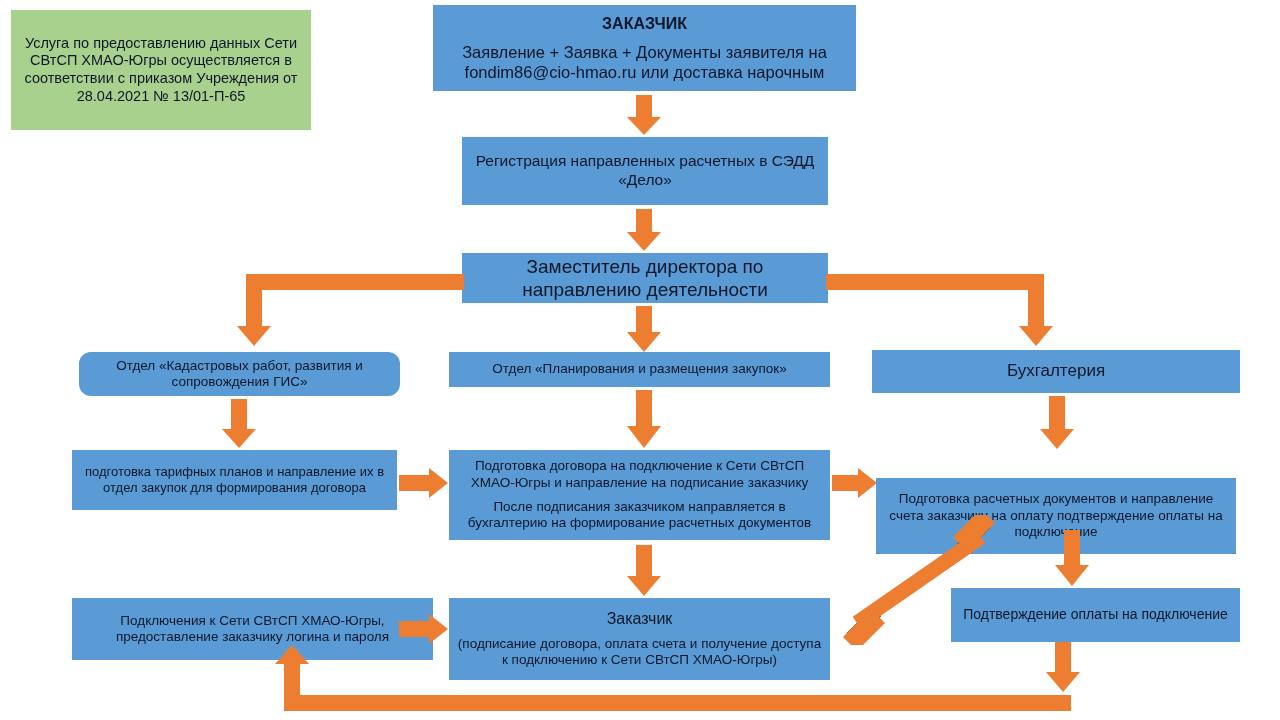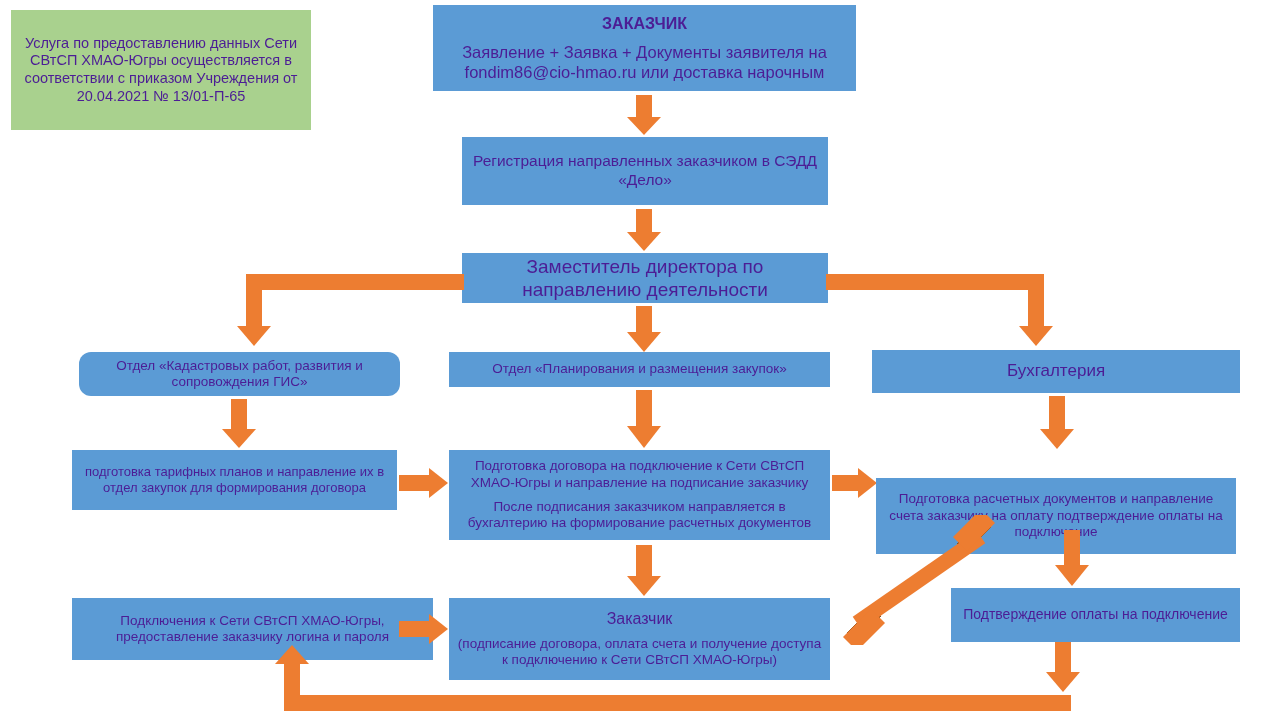--- a/index.html
+++ b/index.html
@@ -12,21 +12,21 @@
   #canvas{position:relative;width:1280px;height:720px;}
 
   .node{
     position:absolute;
     box-sizing:border-box;
     display:flex;
     flex-direction:column;
     align-items:center;
     justify-content:center;
     text-align:center;
-    color:#4c1d95;
+    color:#0f172a;
     line-height:1.22;
     padding:3px 6px;
   }
   .node.blue{background:#5b9bd5;}
   .node.green{background:#a9d18e;}
 
   .node p{margin:0;}
   .node p + p{margin-top:0.55em;}
 
   
@@ -54,35 +54,35 @@
     border-left:solid #ed7d31;
   }
   .diag{position:absolute;}
 </style>
 </head>
 <body>
 
 <div id="canvas">
 
   <div class="node green" style="left:11px;top:10px;width:300px;height:120px;font-size:14.5px;">
-    <p>Услуга по предоставлению данных Сети СВтСП ХМАО-Югры осуществляется в соответствии с приказом Учреждения от 20.04.2021 № 13/01-П-65</p>
+    <p>Услуга по предоставлению данных Сети СВтСП ХМАО-Югры осуществляется в соответствии с приказом Учреждения от 28.04.2021 № 13/01-П-65</p>
   </div>
 
   <div class="node blue" style="left:433px;top:5px;width:423px;height:86px;font-size:16.5px;">
     <p style="font-weight:bold;font-size:16px;">ЗАКАЗЧИК</p>
     <p>Заявление + Заявка + Документы заявителя на fondim86@cio-hmao.ru или доставка нарочным</p>
   </div>
 
   <div class="arrow-down" style="left:627px;top:95px;width:34px;height:40px;">
     <div class="shaft-v" style="left:9px;top:0;width:16px;height:22px;"></div>
     <div class="head-down" style="left:0;top:22px;border-left-width:17px;border-right-width:17px;border-top-width:18px;"></div>
   </div>
 
   <div class="node blue" style="left:462px;top:137px;width:366px;height:68px;font-size:15.5px;">
-    <p>Регистрация направленных заказчиком в СЭДД «Дело»</p>
+    <p>Регистрация направленных расчетных в СЭДД «Дело»</p>
   </div>
 
   <div class="arrow-down" style="left:627px;top:209px;width:34px;height:42px;">
     <div class="shaft-v" style="left:9px;top:0;width:16px;height:23px;"></div>
     <div class="head-down" style="left:0;top:23px;border-left-width:17px;border-right-width:17px;border-top-width:19px;"></div>
   </div>
 
   <div class="node blue" style="left:462px;top:253px;width:366px;height:50px;font-size:19px;">
     <p>Заместитель директора по направлению деятельности</p>
   </div>

